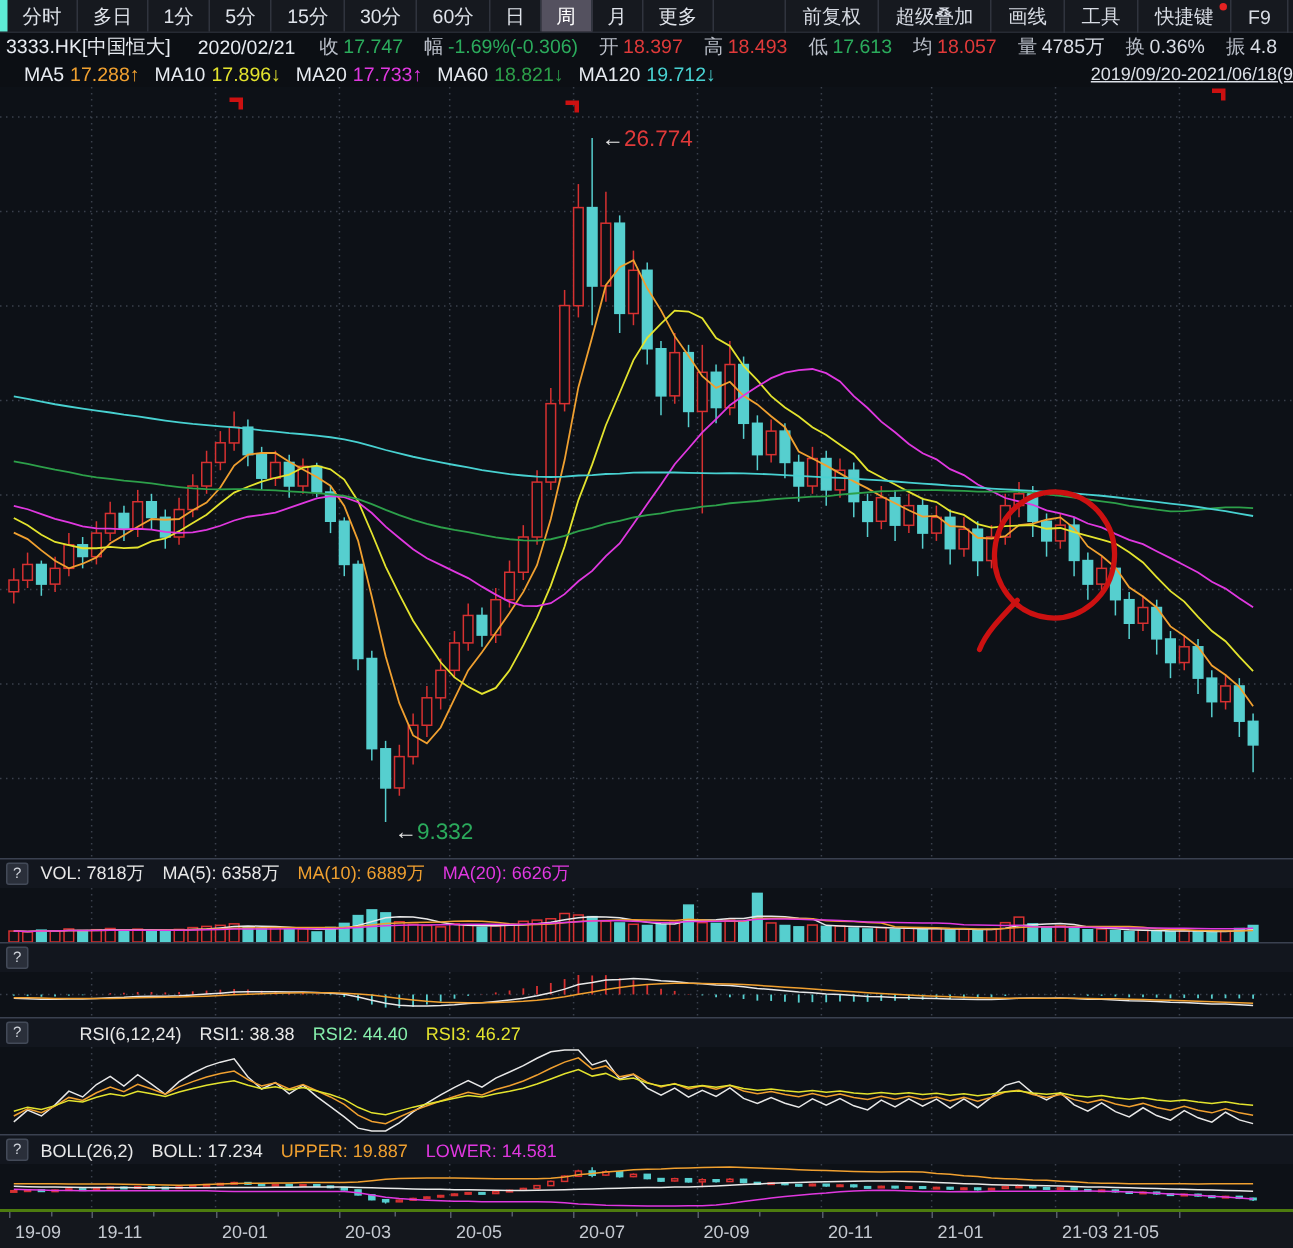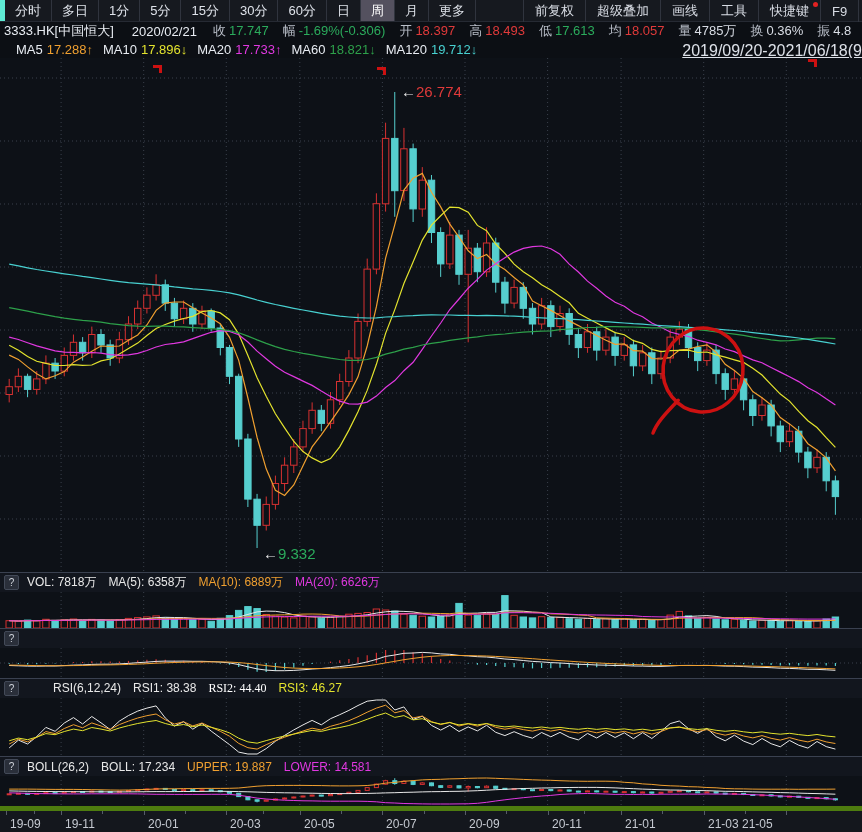--- a/index.html
+++ b/index.html
@@ -21,33 +21,33 @@
            white-space:nowrap;overflow:hidden;}
   .infobar .sym{margin-right:18px;color:#e8ecf2;}
   .infobar .qdate{margin-right:16px;color:#e8ecf2;}
   .qfield{margin-right:14px;}
   .qfield .lbl{color:#b9bec8;margin-right:3px;}
   
   .mabar{position:relative;height:18px;display:flex;align-items:center;padding-left:16px;
          background:#0c0f14;white-space:nowrap;overflow:hidden;}
   .ma-item{margin-right:10px;}
   .ma-item .lbl{color:#e8ecf2;margin-right:4px;}
-  .range-link{position:absolute;right:0;top:2px;font-size:16px;text-decoration:underline;
+  .range-link{position:absolute;right:0;top:2px;font-size:12px;text-decoration:underline;
               color:#dde1e8;white-space:nowrap;cursor:pointer;}
   
   svg{display:block;background:#0d1117;}
   .phead{height:20px;box-sizing:border-box;border-top:1px solid #3a4150;background:#12161e;
          display:flex;align-items:center;padding-left:4px;font-size:12px;white-space:nowrap;overflow:hidden;}
   .phead .seg{margin-right:12px;}
   .qicon{display:inline-block;width:13px;height:13px;background:#2a2f3a;border:1px solid #434a58;
          border-radius:2px;color:#cfd3da;font-size:10px;line-height:13px;text-align:center;
          margin-right:8px;cursor:pointer;}
   
   .xaxis{position:relative;height:26px;box-sizing:border-box;background:#14171d;
-         border-top:5px solid #4d7c0f;font-size:12px;color:#c6cad2;}
+         border-top:2px solid #4d7c0f;font-size:12px;color:#c6cad2;}
   .xlabel{position:absolute;top:6px;}
   .xtick{position:absolute;top:0;width:1px;height:4px;background:#565c69;}
   svg text{font-family:"Liberation Sans","DejaVu Sans",sans-serif;}
 </style>
 </head>
 <body>
 
 <div class="app">
 
   <div class="toolbar">
@@ -525,21 +525,21 @@
         <line x1="817.0" y1="15" x2="817.0" y2="17.5" stroke="#56cfcf" stroke-width="1.2"></line>
         <line x1="826.2" y1="15" x2="826.2" y2="17.6" stroke="#56cfcf" stroke-width="1.2"></line>
         <line x1="835.4" y1="15" x2="835.4" y2="17.9" stroke="#56cfcf" stroke-width="1.2"></line>
       </g>
       <polyline points="9.2,17.5 18.4,17.8 27.6,18.1 36.7,18.2 45.9,18.0 55.1,18.0 64.3,17.6 73.5,17.1 82.6,16.9 91.8,16.4 101.0,16.2 110.2,16.2 119.4,15.9 128.5,15.4 137.7,14.7 146.9,14.1 156.1,13.4 165.3,13.1 174.4,13.2 183.6,13.1 192.8,13.3 202.0,13.3 211.2,13.6 220.3,14.1 229.5,14.9 238.7,16.6 247.9,18.8 257.1,20.9 266.2,22.1 275.4,22.7 284.6,22.7 293.8,22.4 303.0,21.8 312.1,21.0 321.3,20.5 330.5,19.6 339.7,18.6 348.9,17.5 358.0,15.9 367.2,13.9 376.4,11.4 385.6,8.4 394.8,7.0 403.9,5.3 413.1,5.0 422.3,4.4 431.5,4.9 440.7,5.9 449.8,6.3 459.0,7.4 468.2,7.9 477.4,8.7 486.6,9.0 495.7,9.9 504.9,11.0 514.1,11.6 523.3,12.5 532.5,13.4 541.6,13.9 550.8,14.6 560.0,15.0 569.2,15.6 578.4,16.3 587.5,16.5 596.7,17.0 605.9,17.2 615.1,17.5 624.3,17.6 633.4,18.0 642.6,18.1 651.8,18.4 661.0,18.4 670.2,18.0 679.3,17.5 688.5,17.4 697.7,17.5 706.9,17.4 716.1,17.7 725.2,18.1 734.4,18.2 743.6,18.6 752.8,19.1 762.0,19.3 771.1,19.7 780.3,20.2 789.5,20.4 798.7,20.8 807.9,21.3 817.0,21.4 826.2,21.8 835.4,22.3" fill="none" stroke="#e8e8e8" stroke-width="1"></polyline>
       <polyline points="9.2,17.1 18.4,17.2 27.6,17.4 36.7,17.6 45.9,17.7 55.1,17.7 64.3,17.7 73.5,17.6 82.6,17.5 91.8,17.2 101.0,17.0 110.2,16.9 119.4,16.7 128.5,16.4 137.7,16.1 146.9,15.7 156.1,15.2 165.3,14.8 174.4,14.5 183.6,14.2 192.8,14.0 202.0,13.9 211.2,13.8 220.3,13.9 229.5,14.1 238.7,14.6 247.9,15.4 257.1,16.5 266.2,17.6 275.4,18.6 284.6,19.5 293.8,20.1 303.0,20.4 312.1,20.5 321.3,20.5 330.5,20.3 339.7,20.0 348.9,19.5 358.0,18.8 367.2,17.8 376.4,16.5 385.6,14.9 394.8,13.3 403.9,11.7 413.1,10.4 422.3,9.2 431.5,8.3 440.7,7.8 449.8,7.5 459.0,7.5 468.2,7.6 477.4,7.8 486.6,8.0 495.7,8.4 504.9,8.9 514.1,9.5 523.3,10.1 532.5,10.7 541.6,11.4 550.8,12.0 560.0,12.6 569.2,13.2 578.4,13.8 587.5,14.4 596.7,14.9 605.9,15.4 615.1,15.8 624.3,16.2 633.4,16.5 642.6,16.8 651.8,17.1 661.0,17.4 670.2,17.5 679.3,17.5 688.5,17.5 697.7,17.5 706.9,17.5 716.1,17.5 725.2,17.6 734.4,17.8 743.6,17.9 752.8,18.1 762.0,18.4 771.1,18.6 780.3,18.9 789.5,19.2 798.7,19.5 807.9,19.9 817.0,20.2 826.2,20.5 835.4,20.9" fill="none" stroke="#f0a030" stroke-width="1"></polyline>
     </svg>
 
   <div class="phead">
     <span class="qicon">?</span>
-    <span id="rsi-segs"><span class="seg" style="color: rgb(232, 232, 232); margin-left: 26px;">RSI(6,12,24)</span><span class="seg" style="color: rgb(232, 232, 232);">RSI1: 38.38</span><span class="seg" style="color: #ffffff; font-family: Liberation Serif, serif;">RSI2: 44.40</span><span class="seg" style="color: rgb(227, 227, 46);">RSI3: 46.27</span></span>
+    <span id="rsi-segs"><span class="seg" style="color: rgb(232, 232, 232); margin-left: 26px;">RSI(6,12,24)</span><span class="seg" style="color: rgb(232, 232, 232);">RSI1: 38.38</span><span class="seg" style="color: #86efac;">RSI2: 44.40</span><span class="seg" style="color: rgb(227, 227, 46);">RSI3: 46.27</span></span>
   </div>
   <svg id="rsi-chart" width="862" height="58">
       <line x1="61.1" y1="0" x2="61.1" y2="58" stroke="#3a404c" stroke-width="1" stroke-dasharray="1,3"></line>
       <line x1="143.7" y1="0" x2="143.7" y2="58" stroke="#3a404c" stroke-width="1" stroke-dasharray="1,3"></line>
       <line x1="226.3" y1="0" x2="226.3" y2="58" stroke="#3a404c" stroke-width="1" stroke-dasharray="1,3"></line>
       <line x1="299.8" y1="0" x2="299.8" y2="58" stroke="#3a404c" stroke-width="1" stroke-dasharray="1,3"></line>
       <line x1="382.4" y1="0" x2="382.4" y2="58" stroke="#3a404c" stroke-width="1" stroke-dasharray="1,3"></line>
       <line x1="465.0" y1="0" x2="465.0" y2="58" stroke="#3a404c" stroke-width="1" stroke-dasharray="1,3"></line>
       <line x1="547.6" y1="0" x2="547.6" y2="58" stroke="#3a404c" stroke-width="1" stroke-dasharray="1,3"></line>
       <line x1="621.1" y1="0" x2="621.1" y2="58" stroke="#3a404c" stroke-width="1" stroke-dasharray="1,3"></line>

